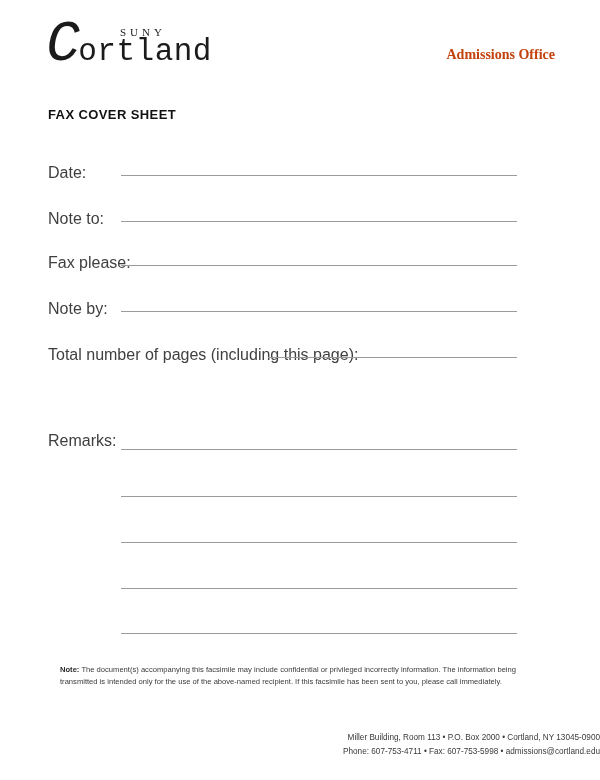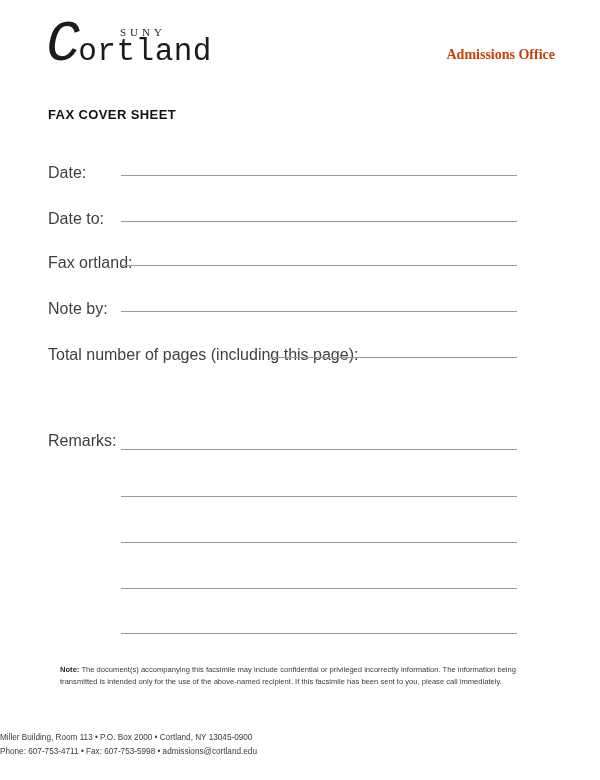--- a/index.html
+++ b/index.html
@@ -35,44 +35,44 @@
 
   .note {
     position:absolute; left:48px; top:664px; width:520px;
     font-size:7.6px; line-height:11.5px; color:#3a3a3a;
   }
   .note-line { display:block; white-space:nowrap;padding-left:12px; }
   .note b { color:#2a2a2a; }
 
   .footer {
     position:absolute; left:0; top:731px; width:600px;
-    text-align:left; font-size:8.2px; line-height:14px; color:#3a3a3a;
+    text-align:right; font-size:8.2px; line-height:14px; color:#3a3a3a;
   }
 </style>
 </head>
 <body>
 
 <div class="page">
 
   <div class="logo">
     <span class="logo-suny">SUNY</span>
     <span class="logo-wordmark"><span class="logo-c">C</span><span class="logo-rest">ortland</span></span>
   </div>
 
   <div class="office">Admissions Office</div>
 
   <div class="title">FAX COVER SHEET</div>
 
   <div class="label" style="top:164px">Date:</div>
   <div class="fill-line" style="top:174px;left:121px;width:396px"></div>
 
-  <div class="label" style="top:210px">Date to:</div>
+  <div class="label" style="top:210px">Note to:</div>
   <div class="fill-line" style="top:220px;left:121px;width:396px"></div>
 
-  <div class="label" style="top:254px">Fax ortland:</div>
+  <div class="label" style="top:254px">Fax please:</div>
   <div class="fill-line" style="top:264px;left:121px;width:396px"></div>
 
   <div class="label" style="top:300px">Note by:</div>
   <div class="fill-line" style="top:310px;left:121px;width:396px"></div>
 
   <div class="label" style="top:346px">Total number of pages (including this page):</div>
   <div class="fill-line" style="top:356px;left:268px;width:249px"></div>
 
   <div class="label" style="top:432px">Remarks:</div>
   <div class="fill-line" style="top:448px;left:121px;width:396px"></div>

